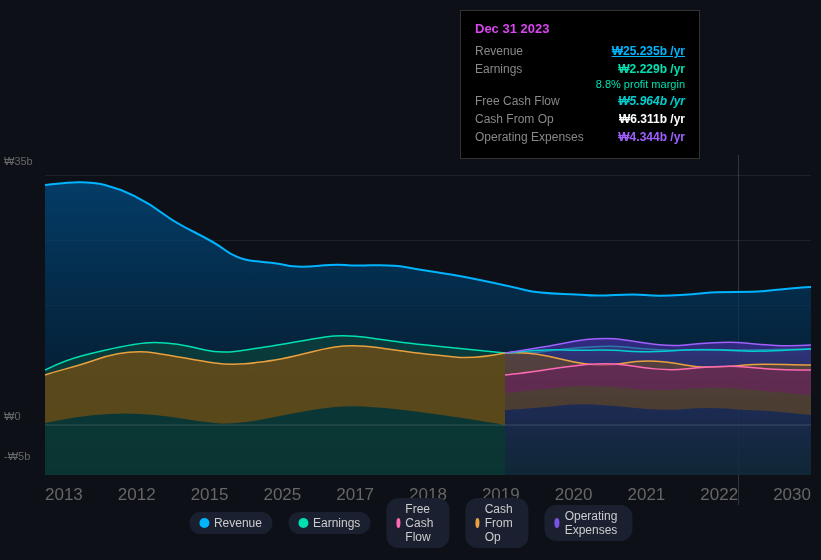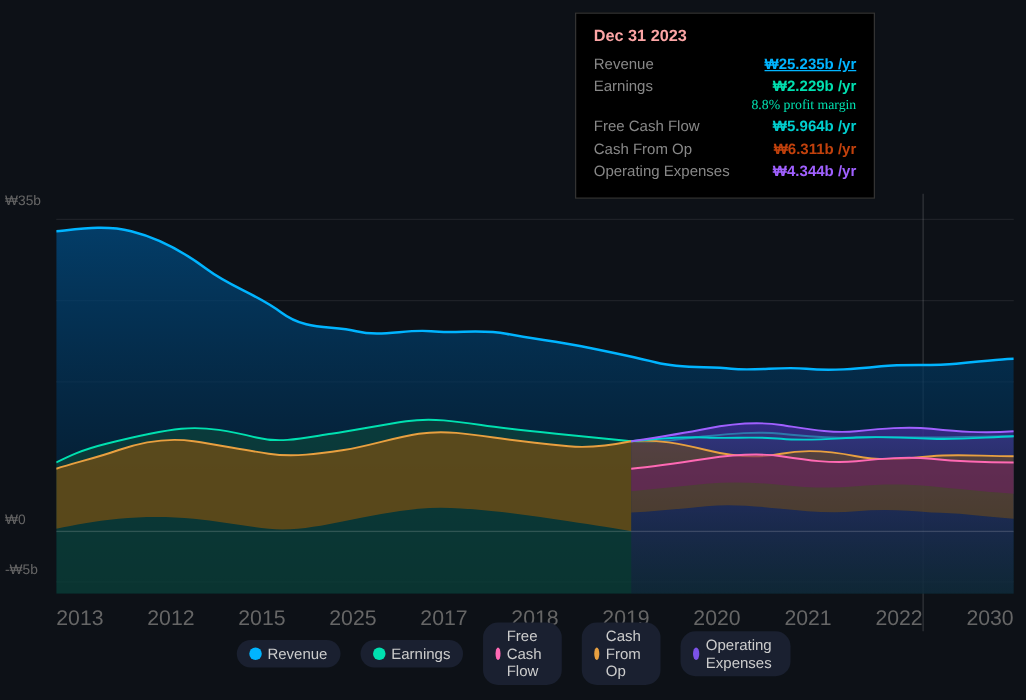--- a/index.html
+++ b/index.html
@@ -25,21 +25,21 @@
       top: 10px;
       left: 460px;
       background: #000;
       border: 1px solid #333;
       padding: 10px 14px;
       z-index: 10;
       min-width: 240px;
     }
 
     .tooltip-date {
-      color: #fca5a5;
+      color: #d946ef;
       font-size: 13px;
       font-weight: bold;
       margin-bottom: 8px;
     }
 
     .tooltip-row {
       display: flex;
       justify-content: space-between;
       align-items: center;
       font-size: 12px;
@@ -50,32 +50,31 @@
       color: #888;
       margin-right: 16px;
     }
 
     .tooltip-value {
       font-weight: bold;
     }
 
     .tooltip-value.blue { color: #00b4ff; text-decoration: underline; }
     .tooltip-value.teal { color: #00e0b0; }
-    .tooltip-value.cyan { color: #00cfcf; }
-    .tooltip-value.orange { color: #c2410c; }
+    .tooltip-value.cyan { color: #00cfcf; font-style: italic; }
+    .tooltip-value.orange { color: #ffffff; }
     .tooltip-value.purple { color: #a060ff; }
 
     .tooltip-sub {
       display: flex;
       justify-content: flex-end;
       font-size: 11px;
       color: #00e0b0;
       margin-top: -2px;
       margin-bottom: 4px;
-      font-family: Liberation Serif, serif;
     }
 
     
     .y-label {
       position: absolute;
       font-size: 11px;
       color: #666;
       left: 4px;
     }
 

